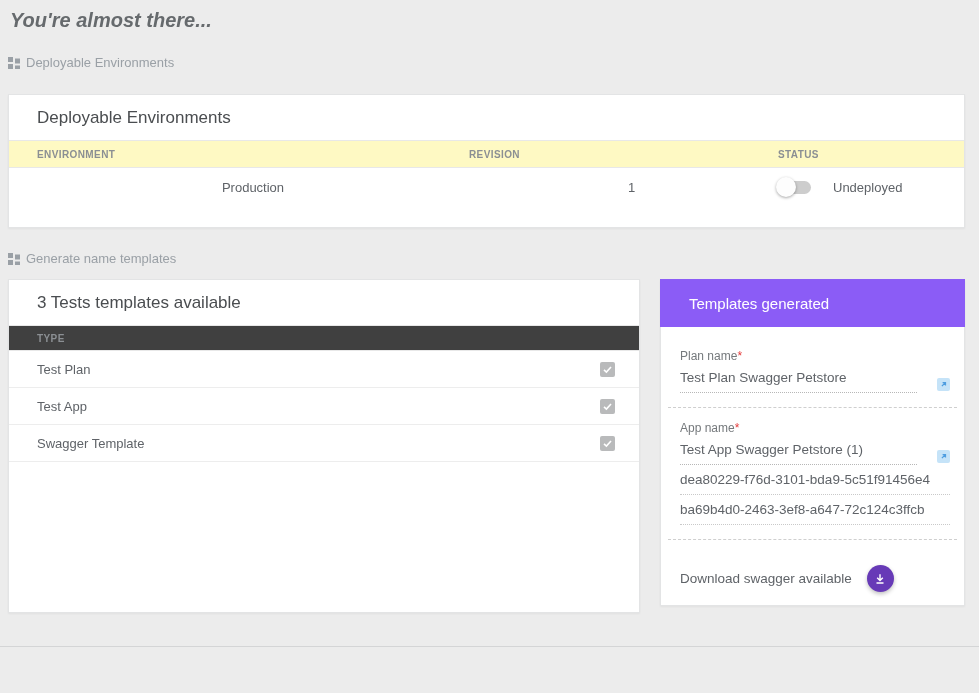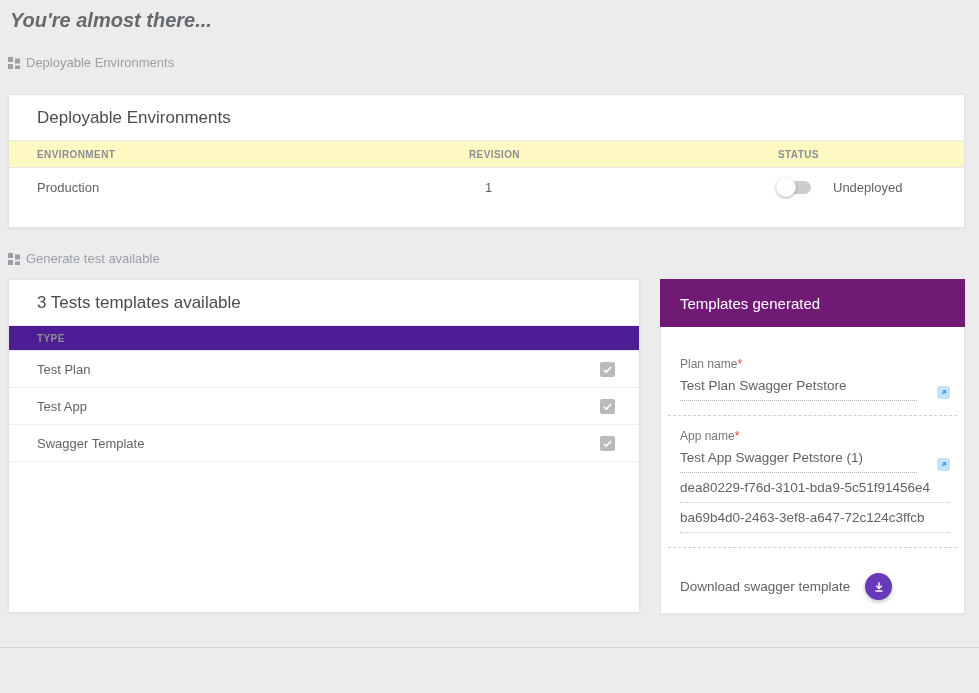--- a/index.html
+++ b/index.html
@@ -55,21 +55,21 @@
     background:#fef9c3;
     border-top:1px solid #e8e8e8;
     border-bottom:1px solid #e8e8e8;
     height:28px;
   }
   .th {
     font-size:10px; font-weight:bold; letter-spacing:0.4px;
     color:#8b8f93;
   }
   .th:first-child { padding-left:28px; }
-  .env-row { height:38px; }
+  .env-row { height:38px;text-align:center; }
   .td { font-size:13px; color:#5f6368; }
   .td:first-child { padding-left:28px; }
   .td-rev { padding-left:16px; }
   .status-cell { display:flex; align-items:center; gap:22px; }
 
   
   .toggle { position:relative; width:33px; height:13px; cursor:pointer; }
   .toggle-track {
     position:absolute; top:0; left:0;
     width:33px; height:13px; border-radius:7px;
@@ -84,21 +84,21 @@
 
   
   .cards-row {
     display:flex;
     align-items:flex-start;
     margin:13px 14px 0 8px;
     gap:20px;
   }
   .card-tests { width:632px; height:334px; }
   .tests-head {
-    background:#4c1d95;
+    background:#404040;
     border-top:1px solid #e8e8e8;
     border-bottom:1px solid #e8e8e8;
     height:26px; display:flex; align-items:center;
   }
   .t-row {
     height:37px;
     display:flex; align-items:center; justify-content:space-between;
     border-bottom:1px solid #ededed;
     padding:0 24px 0 28px;
   }
@@ -107,24 +107,24 @@
     width:15px; height:15px; border-radius:2px;
     background:#b9babb;
     display:flex; align-items:center; justify-content:center;
     cursor:default;
   }
   .checkbox svg { display:block; }
 
   
   .card-gen { width:305px; }
   .gen-header {
-    height:48px; background:#701a75; color:#fff;
+    height:48px; background:#8b5cf6; color:#fff;
     font-size:15px; display:flex; align-items:center;
-    padding-left:20px;
-    margin:-1px -1px 16px -1px;
+    padding-left:29px;
+    margin:-1px -1px 8px -1px;
   }
   .gen-body { padding:14px 0 0 0; }
   .field { padding:0 14px 0 19px; }
   .f-label { font-size:12px; color:#75797c; }
   .f-label .req { color:#e53c3c; }
   .f-valrow { display:flex; align-items:flex-end; gap:20px; margin-top:7px; }
   .f-value {
     flex:1; font-size:13.5px; color:#5f6368;
     padding-bottom:7px;
     border-bottom:1px dotted #b7b7b7;
@@ -198,21 +198,21 @@
     </div>
   </div>
 
   <div class="section-label">
     <svg class="grid-icon" viewBox="0 0 12 12">
       <rect x="0" y="0" width="5" height="5" fill="#9aa0a6"></rect>
       <rect x="7" y="1.5" width="5" height="5" fill="#9aa0a6"></rect>
       <rect x="0" y="7" width="5" height="5" fill="#9aa0a6"></rect>
       <rect x="7" y="8.5" width="5" height="3.5" fill="#9aa0a6"></rect>
     </svg>
-    <span>Generate test available</span>
+    <span>Generate name templates</span>
   </div>
 
   <div class="cards-row">
 
     <div class="card card-tests">
       <div class="card-title">3 Tests templates available</div>
       <div class="tests-head">
         <div class="th">TYPE</div>
       </div>
 
@@ -280,21 +280,21 @@
           </div>
 
           <div class="f-valrow">
             <div class="f-value plain">ba69b4d0-2463-3ef8-a647-72c124c3ffcb</div>
           </div>
         </div>
 
         <div class="dashed-sep"></div>
 
         <div class="download-row">
-          <span class="dl-label">Download swagger template</span>
+          <span class="dl-label">Download swagger available</span>
           <button class="dl-btn">
             <svg width="14" height="14" viewBox="0 0 16 16">
               <path d="M8 2.5 v6.5 M4.8 6.5 L8 9.7 L11.2 6.5 M4 12.5 h8" stroke="#ffffff" stroke-width="1.6" fill="none"></path>
             </svg>
           </button>
         </div>
 
       </div>
     </div>
   </div>

